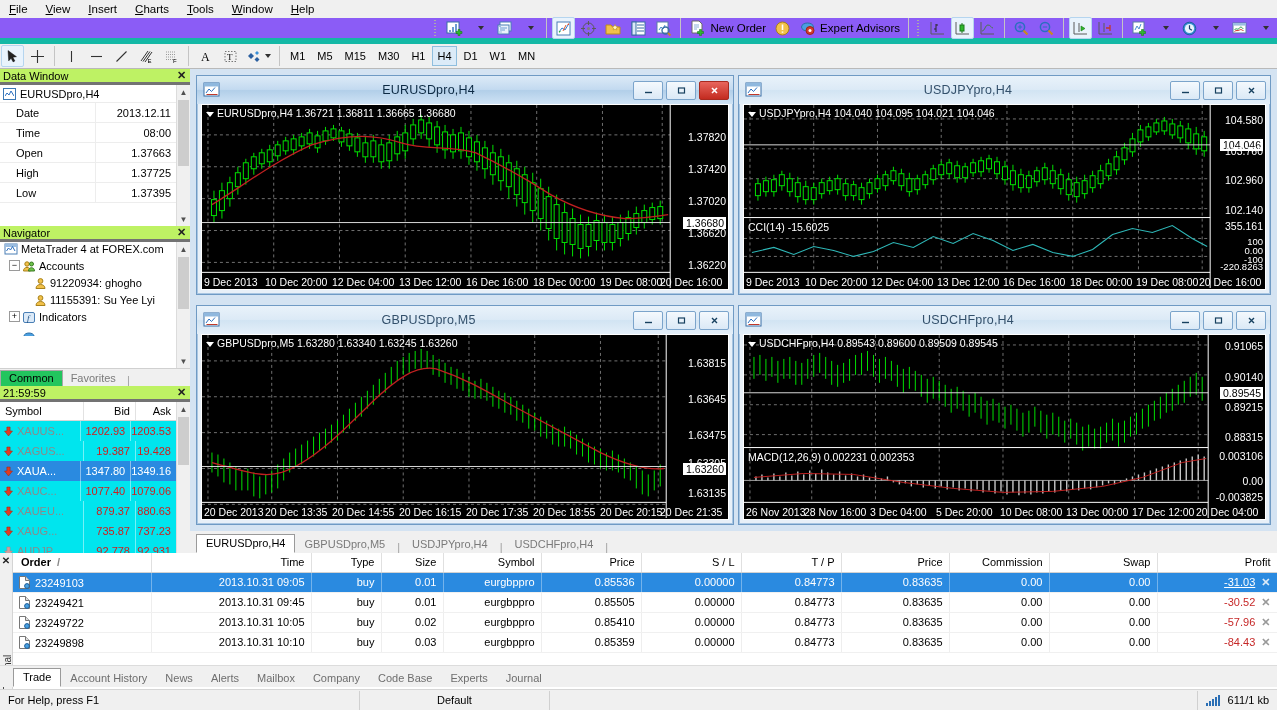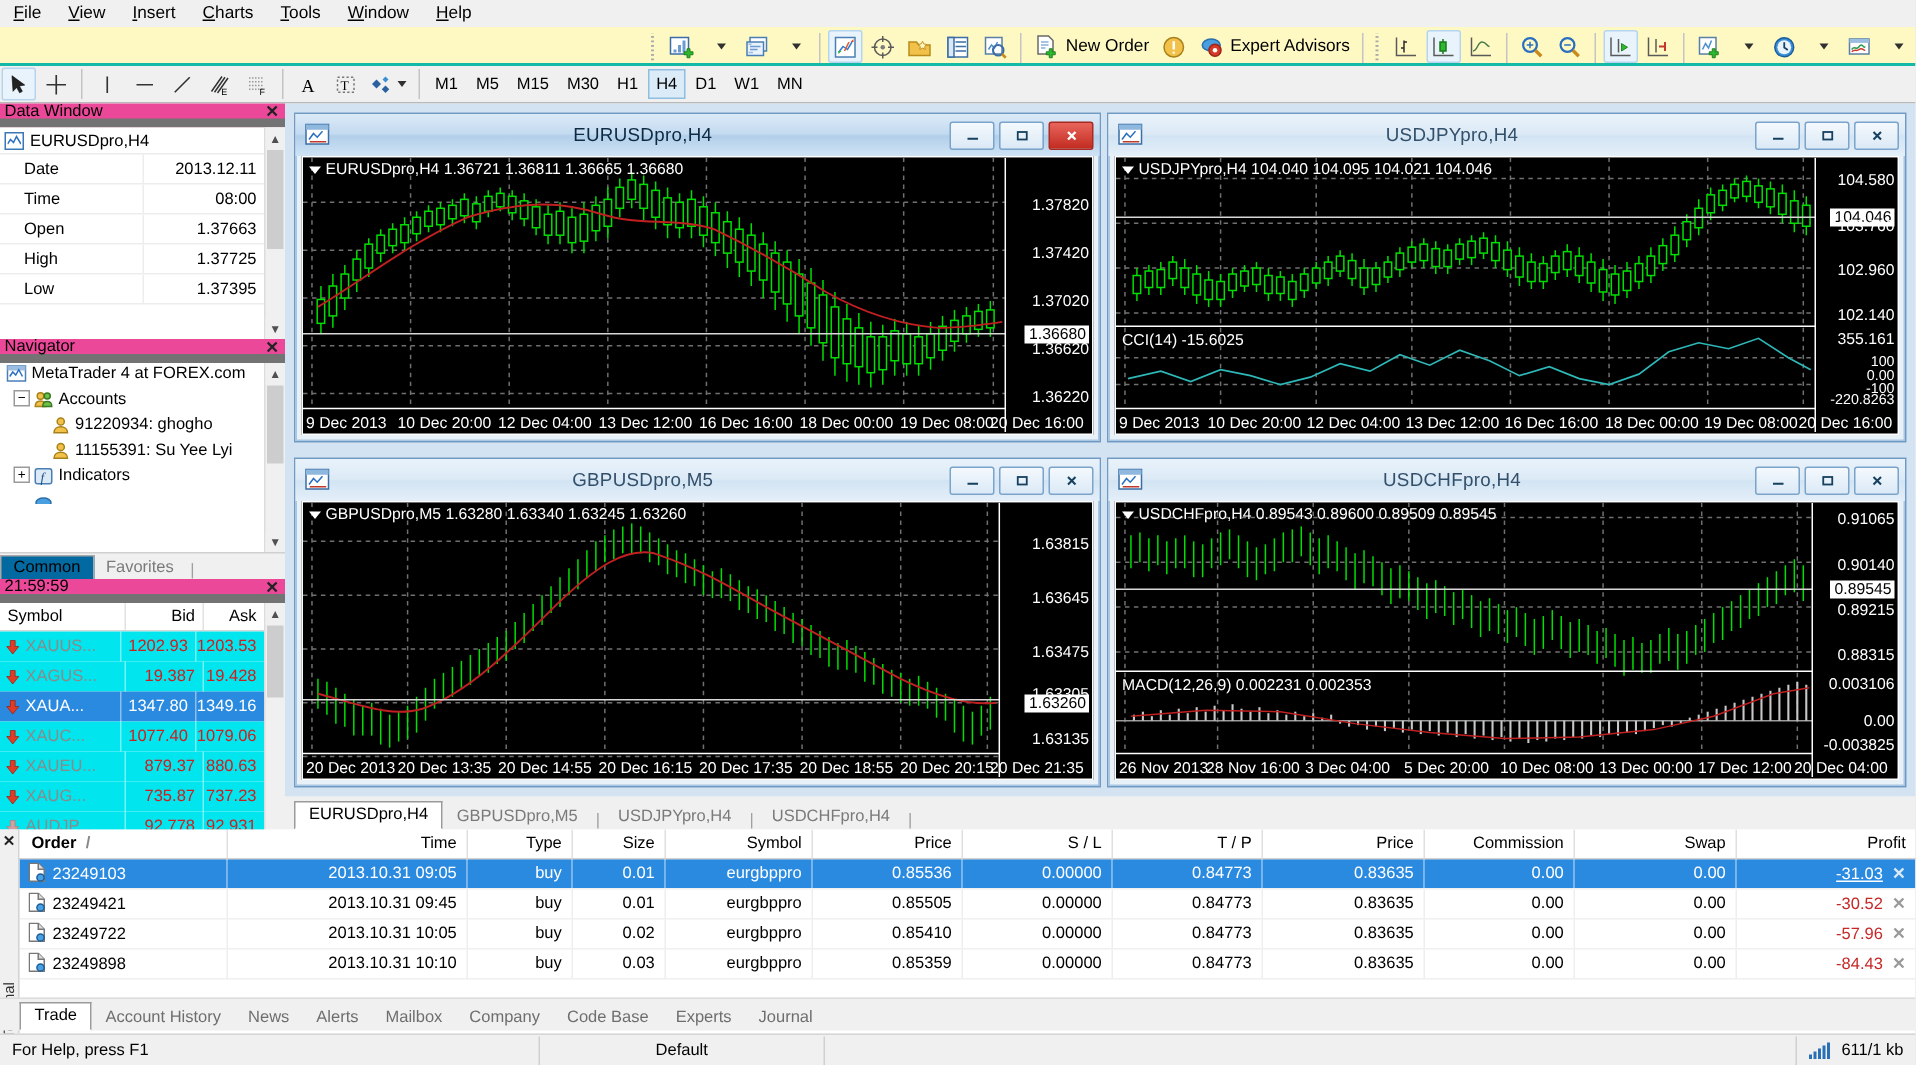--- a/index.html
+++ b/index.html
@@ -19,22 +19,22 @@
     position: absolute; left: 0; top: 0; width: 1277px; height: 18px;
     background: #f0f0f0; display: flex; align-items: center;
     font-size: 11.5px; color: #000;
   }
   #menubar .mi { padding: 1px 9px 2px 9px; cursor: default; }
   #menubar .mi u { text-decoration: underline; }
 
   
   #toolbar1 {
     position: absolute; left: 0; top: 18px; width: 1277px; height: 26px;
-    background: #fef9c3; border-bottom: 2px solid #14b8a6;
-    display: flex; align-items: flex-end;
+    background: #8b5cf6; border-bottom: 6px solid #14b8a6;
+    display: flex; align-items: center;
   }
   #toolbar2 {
     position: absolute; left: 0; top: 44px; width: 1277px; height: 25px;
     background: #f0f0f0; border-bottom: 1px solid #b9b9b9;
     display: flex; align-items: center;
   }
   .grip { width: 7px; height: 20px; margin: 0 3px 0 2px;
     background-image: repeating-linear-gradient(to bottom, #aaa 0 1px, transparent 1px 3px);
     background-size: 2px 3px; background-repeat: repeat-y; background-position: 2px 2px; }
   .tbsep { width: 1px; height: 20px; background: #c4c4c4; margin: 0 4px; }
@@ -43,22 +43,22 @@
   .tbtn.act { border-color: #b5d5ef; background: #e9f3fc; }
   .tbtn .lbl { font-size: 11.5px; margin-left: 4px; color: #000; white-space: nowrap; }
   .caret { width: 0; height: 0; border-left: 3px solid transparent; border-right: 3px solid transparent;
     border-top: 4px solid #303030; margin-left: 3px; }
   .tfbtn { height: 20px; min-width: 22px; padding: 0 4px; display: flex; align-items: center; justify-content: center;
     font-size: 11px; color: #000; border: 1px solid transparent; margin: 0 1px; cursor: default; }
   .tfbtn.sel { border: 1px solid #8fbede; background: #dcebf8; }
 
   
   #leftdock { position: absolute; left: 0; top: 69px; width: 190px; height: 484px; background: #f0f0f0; }
-  .panel-hdr { height: 16px; background: #ec4899; display: flex; align-items: center;
-    font-size: 11px; color: #000; padding: 0 2px 0 3px; border-bottom: 6px solid #737373; }
+  .panel-hdr { height: 16px; background: #bef264; display: flex; align-items: center;
+    font-size: 11px; color: #000; padding: 0 2px 0 3px; border-bottom: 3px solid #737373; }
   .panel-hdr .ttl { flex: 1; }
   .panel-hdr .xbtn { width: 13px; text-align: center; font-weight: bold; font-size: 11px; cursor: default; color: #222; }
 
   
   #datawin { height: 141px; background: #fff; position: relative; }
   #dw-rows { position: absolute; left: 0; top: 0; right: 14px; bottom: 0; overflow: hidden; }
   .dw-sym { display: flex; align-items: center; height: 18px; padding: 0 3px; font-size: 11px;
     background: #fff; border-bottom: 1px solid #ececec; }
   .dw-ico { width: 13px; height: 12px; margin-right: 4px; border: 1px solid #3a78b5; background: #fff;
     display: flex; align-items: center; justify-content: center; }
@@ -76,21 +76,21 @@
 
   
   #navwin { height: 126px; background: #fff; position: relative; }
   #nav-tree { position: absolute; left: 0; top: 0; right: 14px; bottom: 0; overflow: hidden; padding-top: 1px; }
   .nv { display: flex; align-items: flex-start; height: 17px; font-size: 11px; white-space: nowrap; }
   .nv .exp { width: 11px; height: 11px; border: 1px solid #9a9a9a; background: #fff; color: #000;
     font-size: 9px; line-height: 9px; text-align: center; margin-right: 2px; }
   .nv .txt { margin-left: 3px; }
   .tabsrow { height: 18px; background: #f0f0f0; display: flex; align-items: flex-end; border-top: 1px solid #d0d0d0; }
   .ltab { font-size: 11px; padding: 1px 8px 2px 8px; color: #7a7a7a; cursor: default; }
-  .ltab.on { color: #000; background: #0369a1; border: 1px solid #a8a8a8; border-bottom: none; font-weight: normal; }
+  .ltab.on { color: #000; background: #22c55e; border: 1px solid #a8a8a8; border-bottom: none; font-weight: normal; }
   .tabdiv { color: #a0a0a0; padding: 0 3px; font-size: 11px; }
 
   
   #mwwin { height: 197px; background: #fff; position: relative; }
   #mw-body { position: absolute; left: 0; top: 0; right: 14px; bottom: 0; overflow: hidden; }
   .mw-hdr { display: flex; height: 19px; font-size: 11px; background: #fff; border-bottom: 1px solid #d6d6d6; }
   .mw-hdr div { display: flex; align-items: center; }
   .mw-hdr .c1 { width: 84px; padding-left: 5px; border-right: 1px solid #e2e2e2; }
   .mw-hdr .c2 { width: 52px; justify-content: flex-end; padding-right: 5px; border-right: 1px solid #e2e2e2; }
   .mw-hdr .c3 { flex: 1; justify-content: flex-end; padding-right: 5px; }

